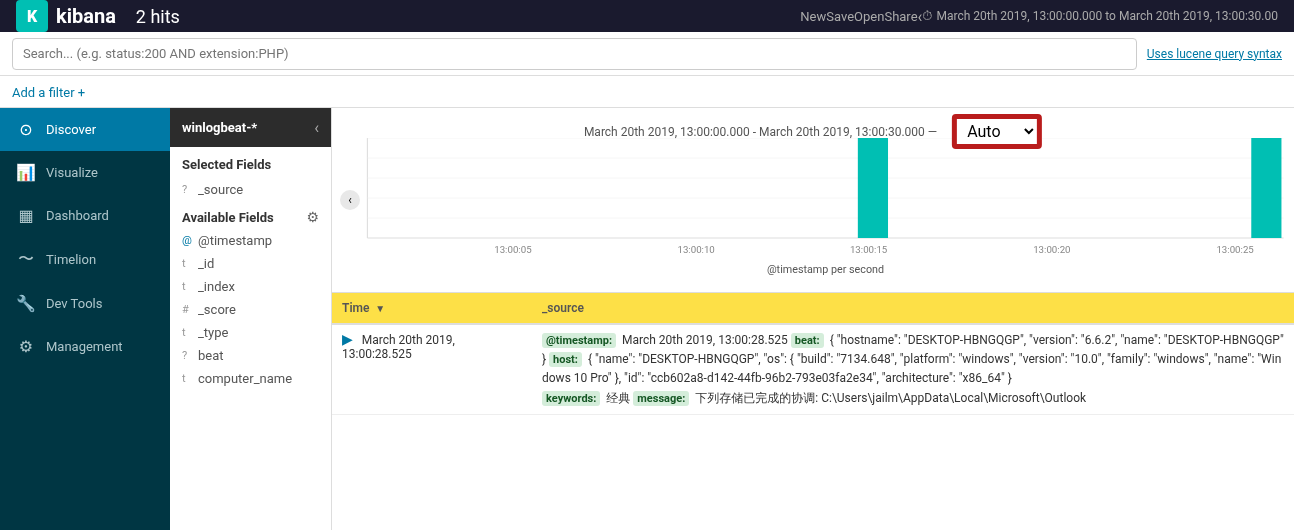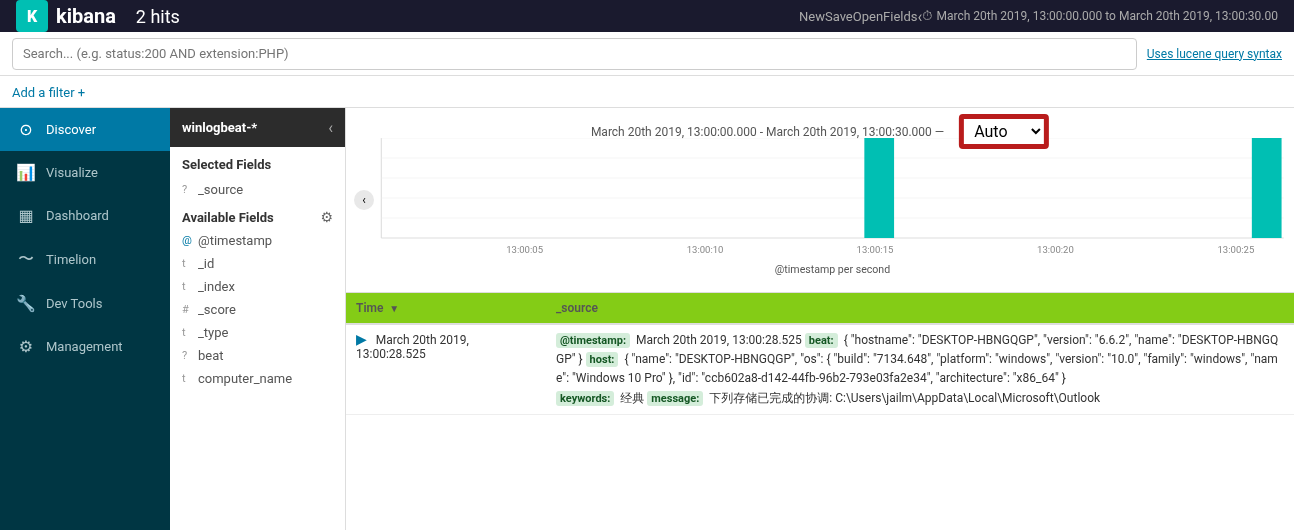--- a/index.html
+++ b/index.html
@@ -41,21 +41,21 @@
     .nav-item {
       display: flex; align-items: center; gap: 10px; padding: 12px 16px; color: #aec6cb; cursor: pointer;
       font-size: 13px; text-decoration: none;
     }
     .nav-item:hover, .nav-item.active { background: #004d5f; color: white; }
     .nav-item.active { background: #0079a5; }
     .nav-icon { font-size: 16px; width: 20px; text-align: center; }
 
     
     .field-panel {
-      width: 176px; background: white; border-right: 1px solid #ddd; display: flex; flex-direction: column;
+      width: 162px; background: white; border-right: 1px solid #ddd; display: flex; flex-direction: column;
       flex-shrink: 0; overflow-y: auto; font-size: 13px;
     }
     .index-pattern-header {
       background: #2c2c2c; color: white; padding: 10px 12px; font-size: 13px; font-weight: bold;
       display: flex; align-items: center; justify-content: space-between;
     }
     .collapse-btn { color: #aaa; cursor: pointer; background: none; border: none; font-size: 16px; }
 
     .section-title { padding: 10px 12px 6px; font-weight: bold; color: #333; font-size: 13px; }
     .field-item { padding: 4px 12px; display: flex; align-items: center; gap: 6px; color: #555; cursor: pointer; }
@@ -79,21 +79,21 @@
 
     .collapse-chart-btn {
       position: absolute; left: -10px; top: 50%; transform: translateY(-50%);
       background: #ddd; border: none; border-radius: 50%; width: 20px; height: 20px;
       cursor: pointer; font-size: 12px; display: flex; align-items: center; justify-content: center;
     }
 
     
     .table-area { flex: 1; overflow-y: auto; font-size: 12px; }
     table { width: 100%; border-collapse: collapse; }
-    th { text-align: left; padding: 8px 10px; border-bottom: 2px solid #ddd; color: #555; font-weight: 600; background: #84cc16; white-space: nowrap; }
+    th { text-align: left; padding: 8px 10px; border-bottom: 2px solid #ddd; color: #555; font-weight: 600; background: #fde047; white-space: nowrap; }
     td { padding: 6px 10px; border-bottom: 1px solid #eee; vertical-align: top; }
     .time-col { width: 200px; }
 
     .source-content { font-size: 12px; line-height: 1.6; color: #333; word-break: break-all; }
     .field-key { background: #f0f0f0; border-radius: 3px; padding: 1px 4px; font-weight: bold; margin-right: 3px; font-size: 11px; }
     .field-key.special { background: #d4edda; color: #155724; }
 
     .sort-icon { font-size: 10px; margin-left: 3px; }
 
     .row-expand-btn {
@@ -108,21 +108,21 @@
 <div class="top-row">
   <div class="kibana-logo">
     <div class="logo-icon">K</div>
     <span>kibana</span>
   </div>
   <span style="color:#ffffff;font-size:18px;">2 hits</span>
   <div class="top-actions">
     <a style="color:#aaa;font-size:13px;text-decoration:none;">New</a>
     <a style="color:#aaa;font-size:13px;text-decoration:none;">Save</a>
     <a style="color:#aaa;font-size:13px;text-decoration:none;">Open</a>
-    <a style="color:#aaa;font-size:13px;text-decoration:none;">Fields</a>
+    <a style="color:#aaa;font-size:13px;text-decoration:none;">Share</a>
     <span style="color:#aaa;font-size:16px;cursor:pointer;">‹</span>
     <span style="color:#aaa;font-size:12px;display:flex;align-items:center;gap:4px;">
       <span style="font-size:13px;">⏱</span>
       <span>March 20th 2019, 13:00:00.000 to March 20th 2019, 13:00:30.00</span>
     </span>
   </div>
 </div>
 
 <div class="second-bar">
   <input class="search-box" type="text" placeholder="Search... (e.g. status:200 AND extension:PHP)" style="">

